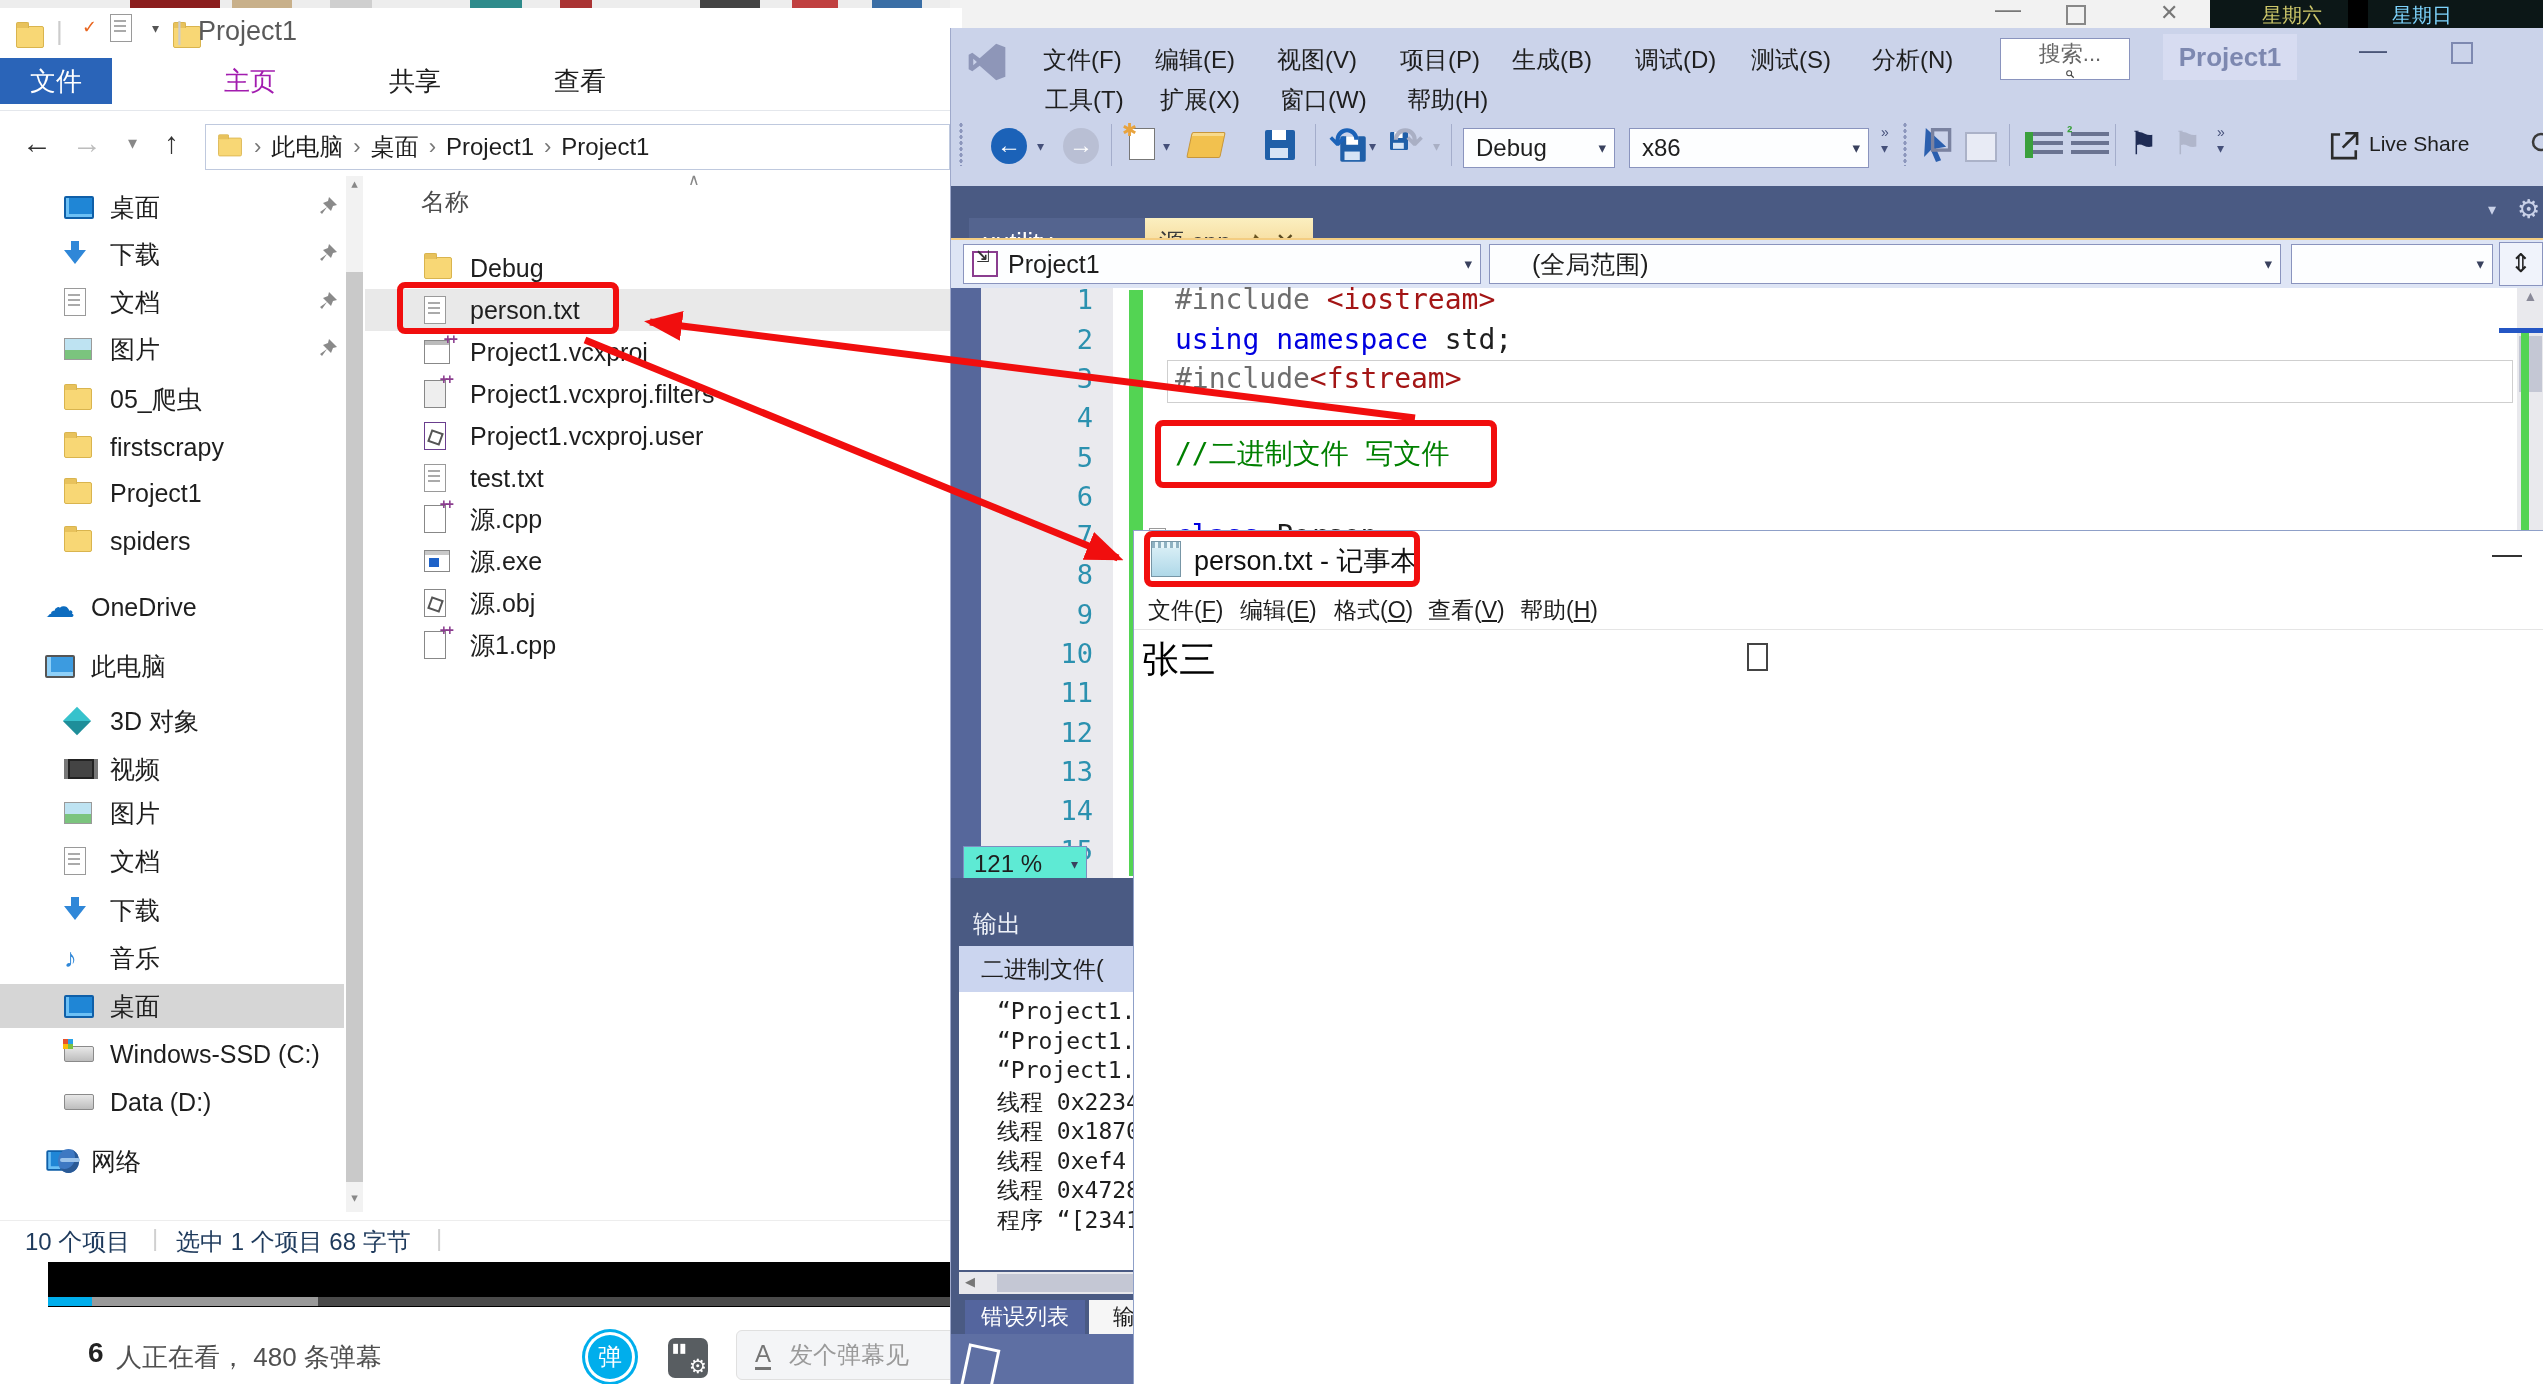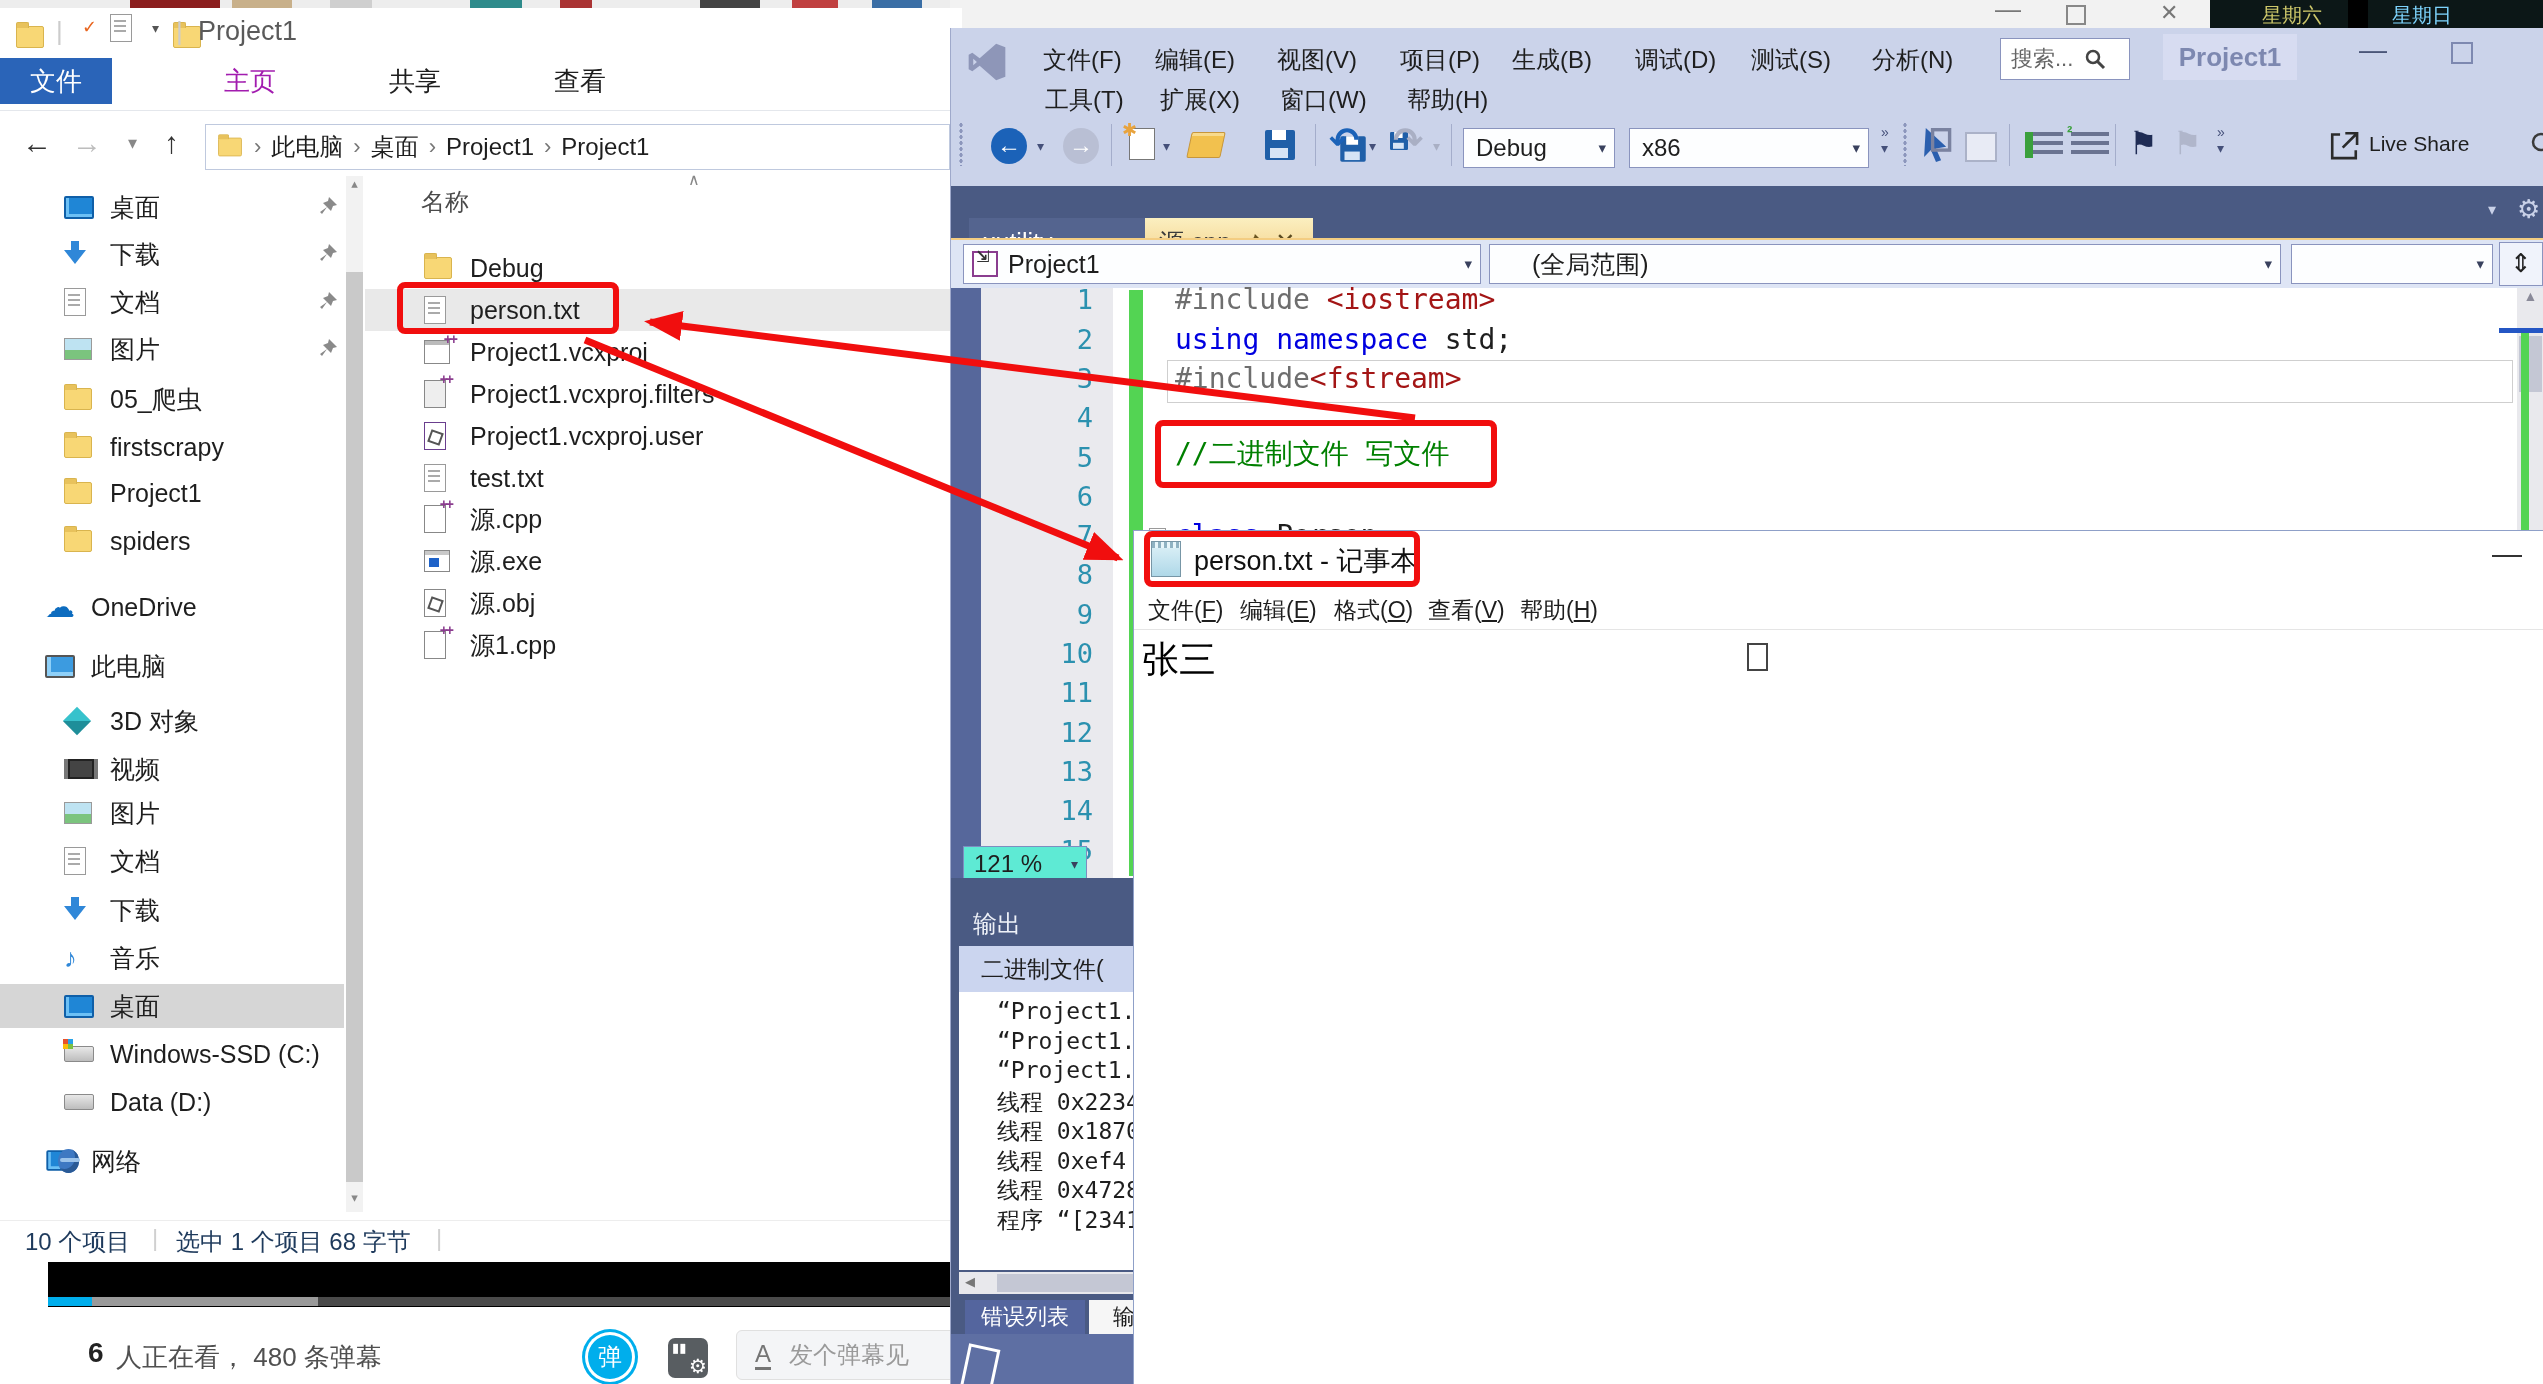--- a/index.html
+++ b/index.html
@@ -402,21 +402,21 @@
         <span class="menu-item nw" style="left: 921px; top: 16px;">分析(N)</span>
       </div>
     <div id="vs-menu2">
         <span class="menu-item nw" style="left: 94px; top: 56px;">工具(T)</span>
         <span class="menu-item nw" style="left: 209px; top: 56px;">扩展(X)</span>
         <span class="menu-item nw" style="left: 329px; top: 56px;">窗口(W)</span>
         <span class="menu-item nw" style="left: 456px; top: 56px;">帮助(H)</span>
       </div>
 
     
-    <div class="abs" style="left:1049px;top:10px;width:128px;height:40px;background:#fff;border:1px solid #8A94BE;display:flex;align-items:center;">
+    <div class="abs" style="left:1049px;top:10px;width:128px;height:40px;background:#fff;border:1px solid #8A94BE;display:flex;align-items:center;flex-direction:column;">
       <span class="nw" style="margin-left:10px;font-size:22px;color:#666;">搜索...</span>
       <svg style="margin-left:10px;" width="24" height="24" viewBox="0 0 24 24">
         <circle cx="10" cy="10" r="6" fill="none" stroke="#444" stroke-width="2.5"></circle>
           <line x1="14.5" y1="14.5" x2="21" y2="21" stroke="#444" stroke-width="3"></line>
       </svg>
     </div>
     <div class="abs" style="left:1212px;top:6px;width:134px;height:46px;background:#D7DCF1;display:flex;align-items:center;justify-content:center;">
       <span class="nw" style="font-size:26px;font-weight:bold;color:#7D88B0;">Project1</span>
     </div>
     <span class="abs" style="left:1408px;top:6px;font-size:28px;color:#4A5578;">—</span>

